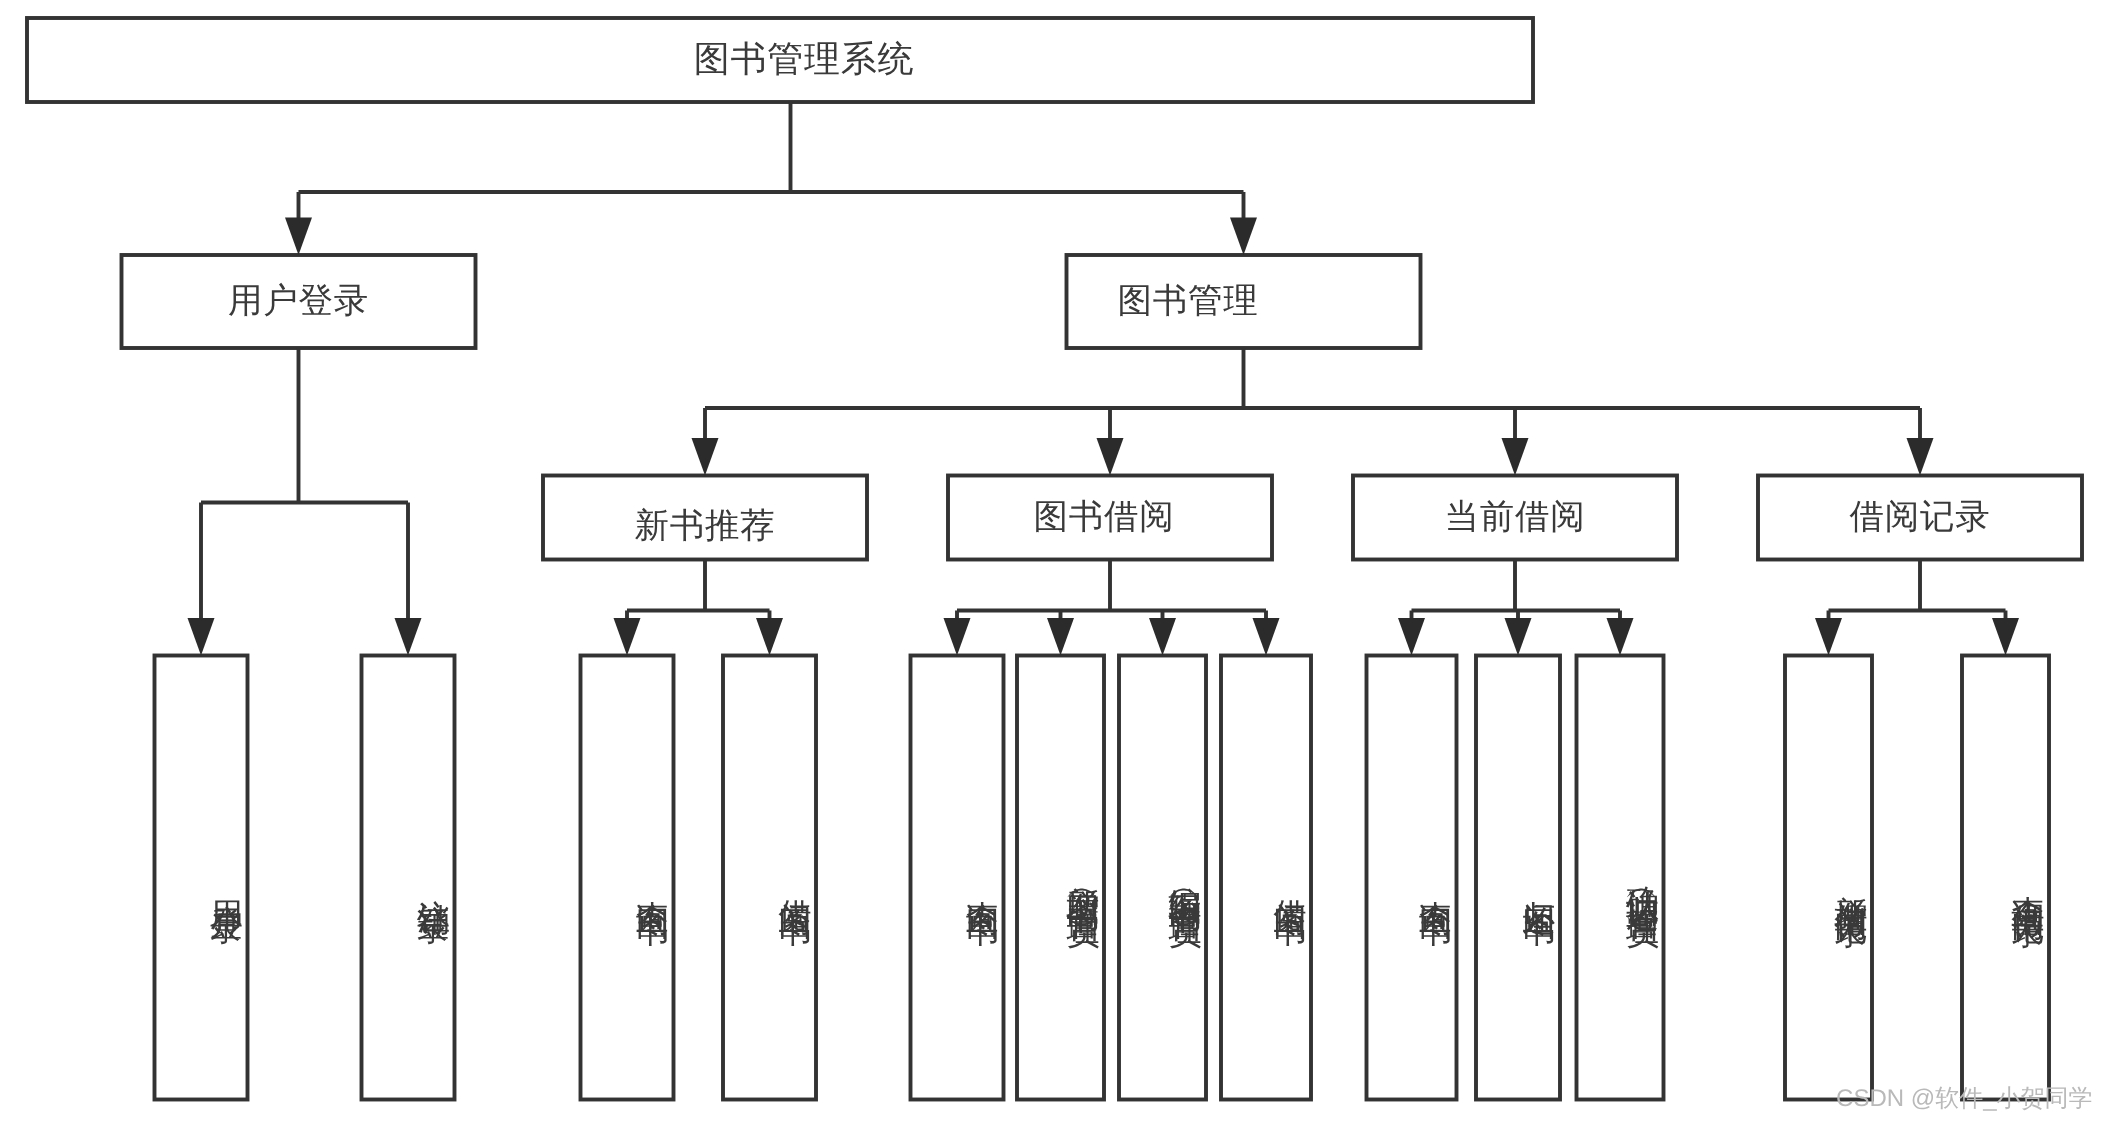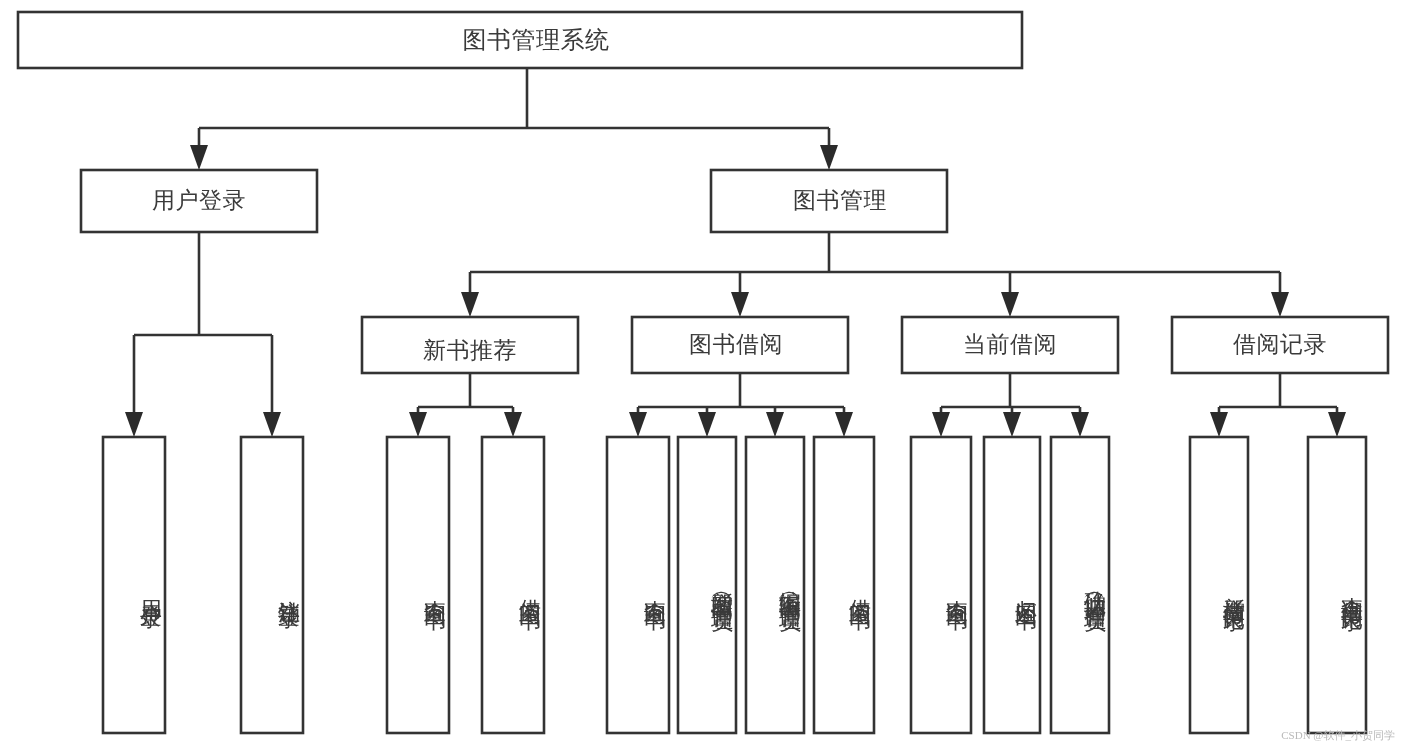--- a/index.html
+++ b/index.html
@@ -68,23 +68,23 @@
     padding-top: 6px;
   }
   .node-label.root {
     font-size: 24px;
     padding-left: 32px;
   }
   .watermark {
     position: absolute;
     right: 10px;
     bottom: 4px;
-    font-size: 11px;
+    font-size: 16px;
     color: #b9b9b9;
-    font-family: Liberation Serif, serif;
+    font-family: Liberation Sans, sans-serif;
     white-space: nowrap;
     user-select: none;
   }
 </style>
 </head>
 <body>
 
 <div id="diagram-root">
 
   <svg class="canvas" viewBox="0 0 1405 747">
@@ -187,21 +187,21 @@
       <path class="link-line" d="M 1219 407 L 1219 421"></path>
       <path class="link-line" d="M 1337 407 L 1337 421"></path>
       <polygon class="arrow-head" points="1219,437 1210,412 1228,412"></polygon>
       <polygon class="arrow-head" points="1337,437 1328,412 1346,412"></polygon>
     </g>
   </svg>
 
   <div class="node-label horizontal root" style="left:18px; top:12px; width:1004px; height:56px;">图书管理系统</div>
 
   <div class="node-label horizontal" style="left:81px; top:170px; width:236px; height:62px;">用户登录</div>
-  <div class="node-label horizontal" style="left:722px; top:170px; width:236px; height:62px;">图书管理</div>
+  <div class="node-label horizontal" style="left:674px; top:170px; width:236px; height:62px;">图书管理</div>
 
   <div class="node-label horizontal" style="left:362px; top:317px; width:216px; height:68px;">新书推荐</div>
   <div class="node-label horizontal" style="left:628px; top:317px; width:216px; height:56px;">图书借阅</div>
   <div class="node-label horizontal" style="left:902px; top:317px; width:216px; height:56px;">当前借阅</div>
   <div class="node-label horizontal" style="left:1172px; top:317px; width:216px; height:56px;">借阅记录</div>
 
   <div class="node-label vertical" style="left:103px; top:437px; width:62px; height:296px;">用户登录</div>
   <div class="node-label vertical" style="left:241px; top:437px; width:62px; height:296px;">注销登录</div>
   <div class="node-label vertical" style="left:387px; top:437px; width:62px; height:296px;">查询图书</div>
   <div class="node-label vertical" style="left:482px; top:437px; width:62px; height:296px;">借阅图书</div>

